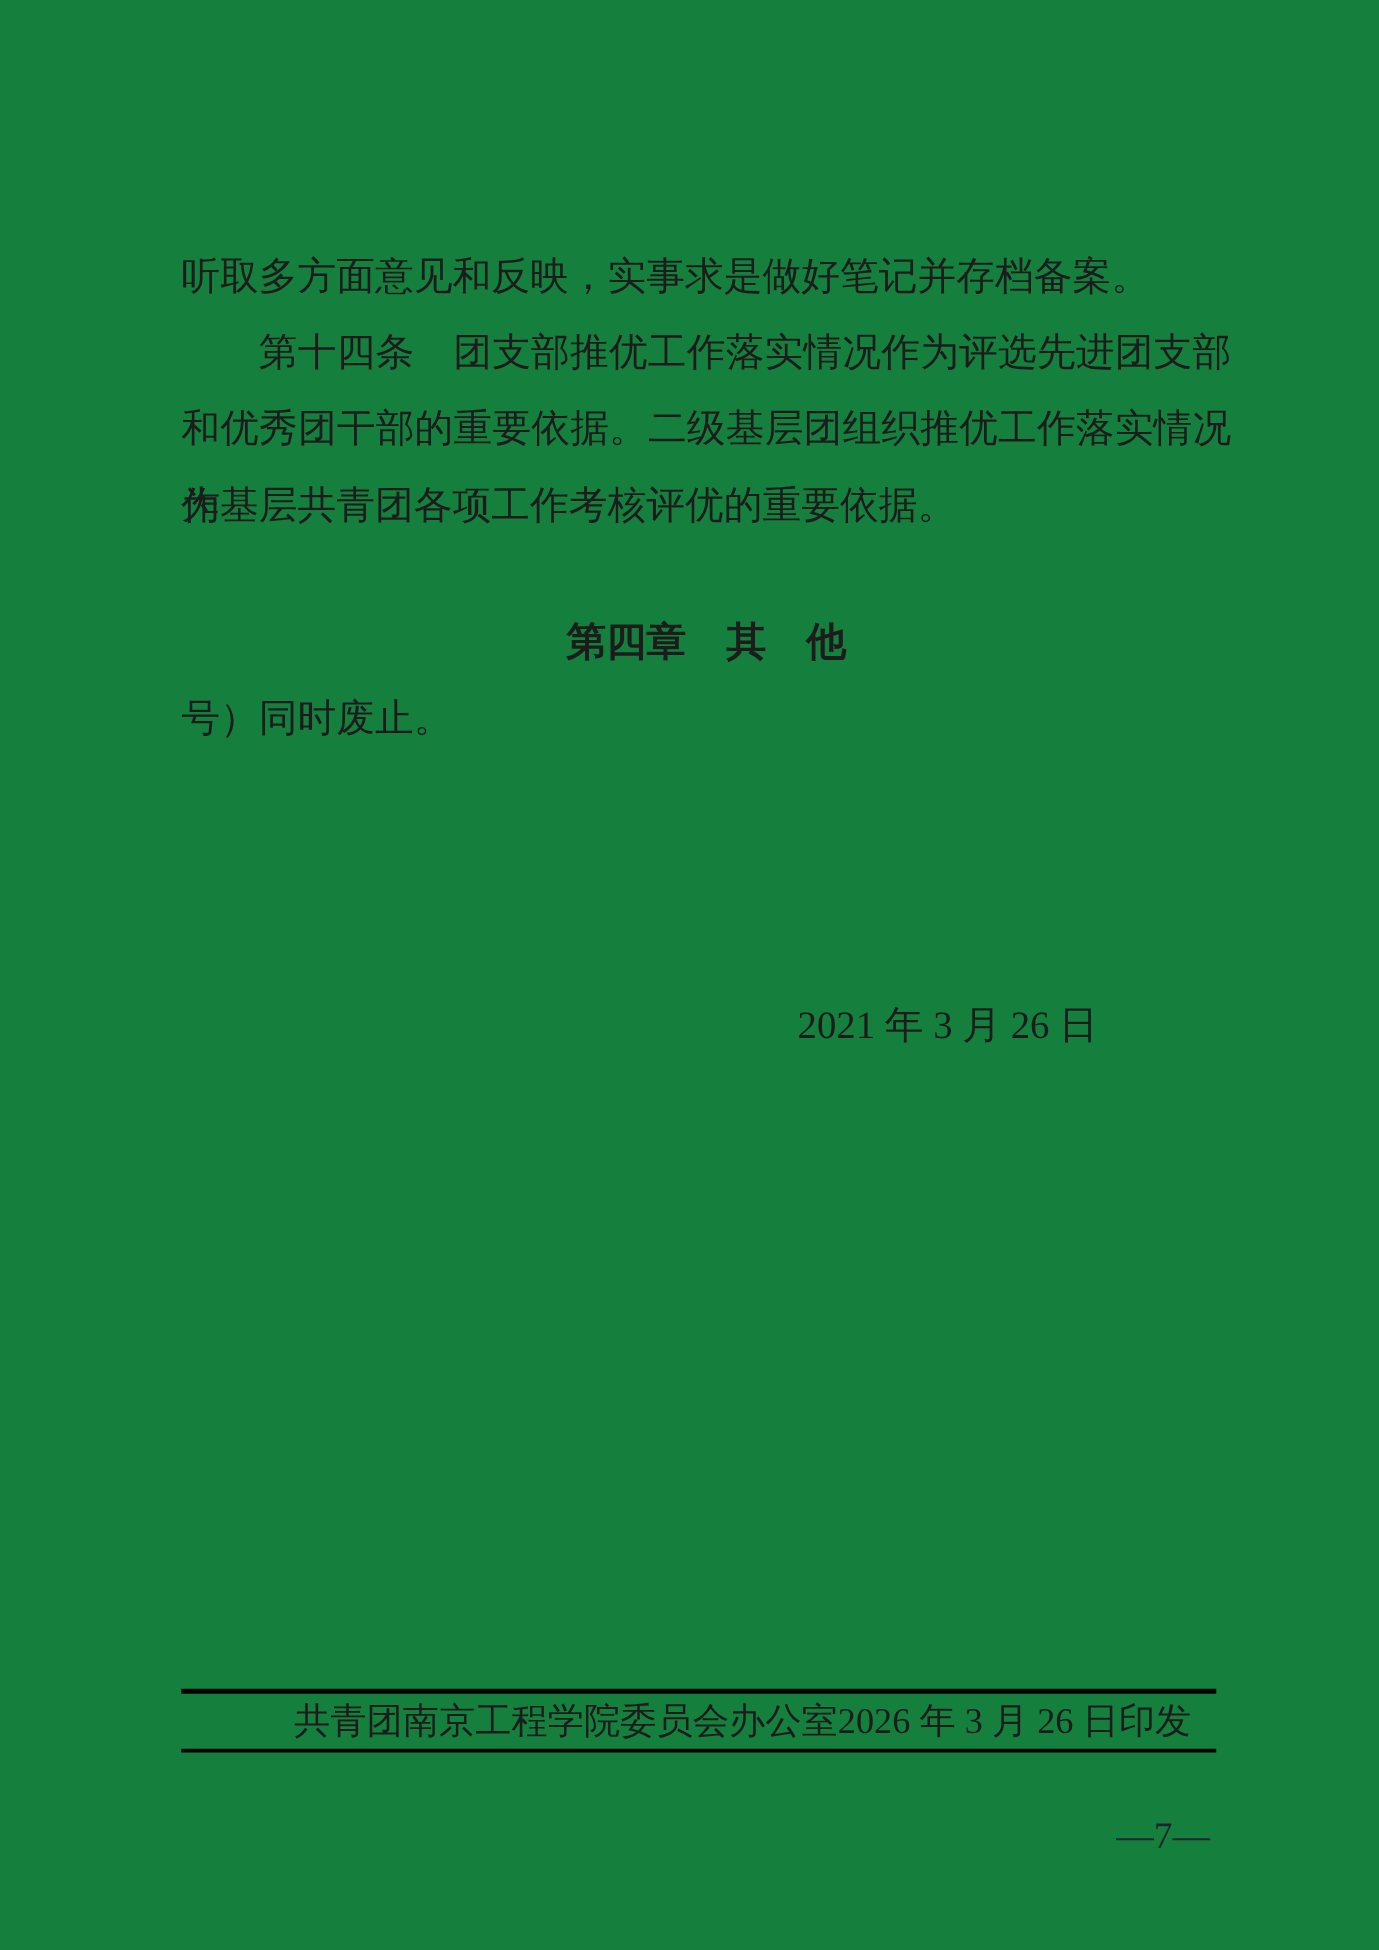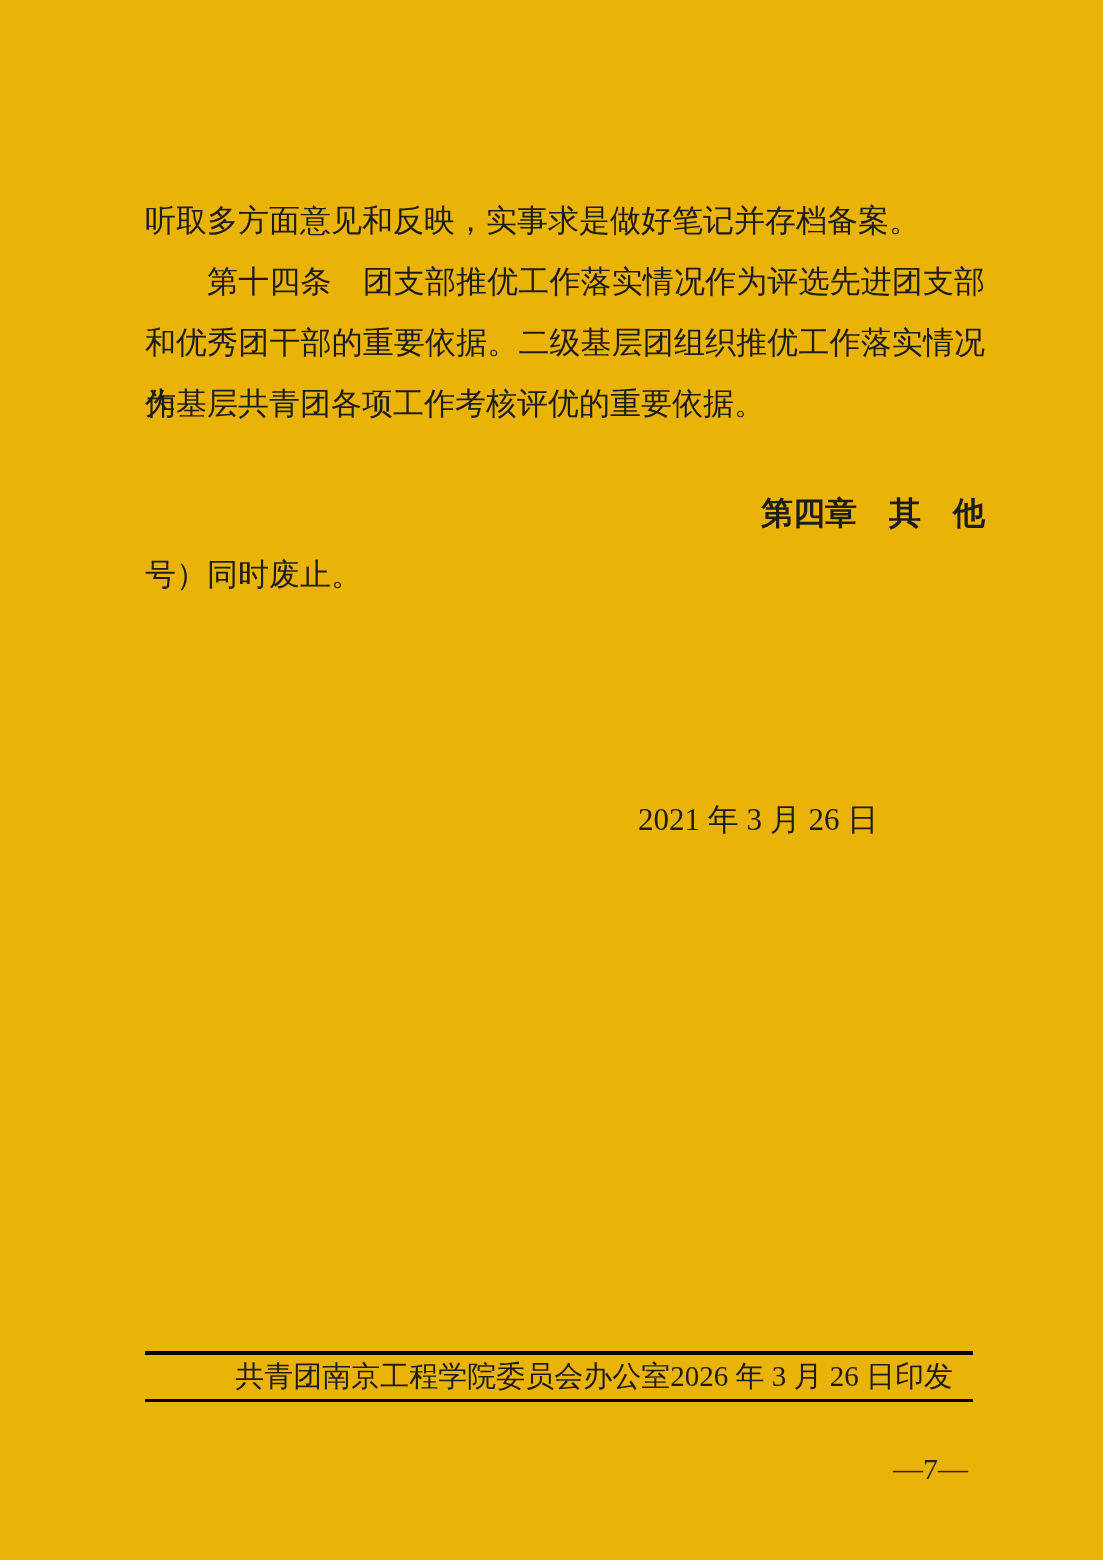--- a/index.html
+++ b/index.html
@@ -4,21 +4,21 @@
 <style>
   html, body {
     margin: 0;
     padding: 0;
     background: #ffffff;
   }
   .page {
     position: relative;
     width: 1103px;
     height: 1560px;
-    background: #eab308;
+    background: #15803d;
     overflow: hidden;
     font-family: "Liberation Serif", "DejaVu Serif", serif;
     color: #1c1c1c;
   }
   .content {
     position: absolute;
     left: 145px;
     top: 190px;
     width: 840px;
   }
@@ -37,21 +37,21 @@
   }
   .tline.indent {
     text-indent: 62px;
   }
   .chapter {
     margin: 49px 0 0 0;
     font-size: 32px;
     line-height: 61px;
     height: 61px;
     font-weight: bold;
-    text-align: right;
+    text-align: center;
   }
   .date-line {
     margin-top: 184px;
     margin-left: 493px;
     font-size: 31px;
     line-height: 61px;
     height: 61px;
     white-space: nowrap;
   }
   .footer-rule {

